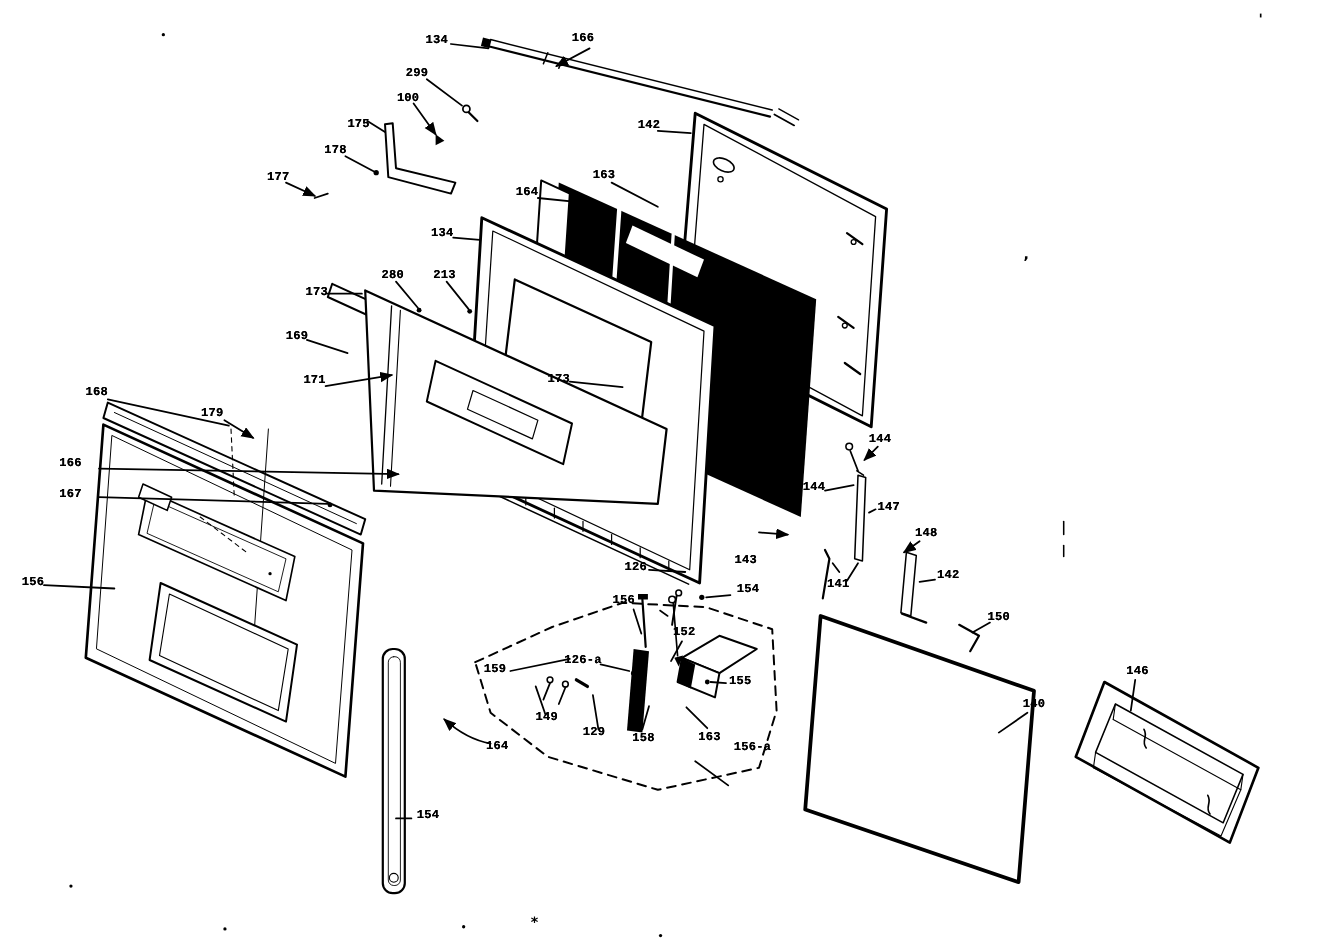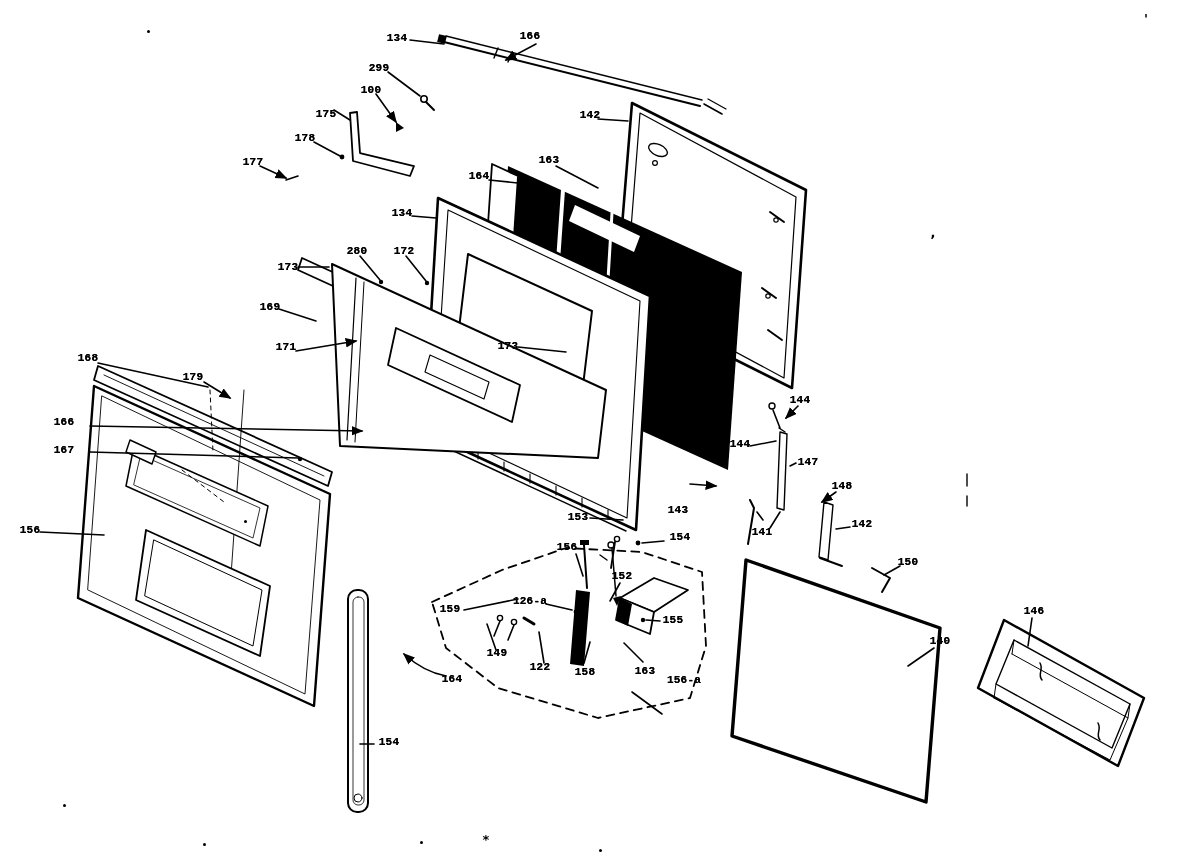--- a/index.html
+++ b/index.html
@@ -241,38 +241,38 @@
   <div class="callout" style="left:379px;top:68px">299</div>
   <div class="callout" style="left:371px;top:90px">100</div>
   <div class="callout" style="left:326px;top:114px">175</div>
   <div class="callout" style="left:305px;top:138px">178</div>
   <div class="callout" style="left:253px;top:162px">177</div>
   <div class="callout" style="left:590px;top:115px">142</div>
   <div class="callout" style="left:549px;top:160px">163</div>
   <div class="callout" style="left:479px;top:176px">164</div>
   <div class="callout" style="left:402px;top:213px">134</div>
   <div class="callout" style="left:357px;top:251px">280</div>
-  <div class="callout" style="left:404px;top:251px">172</div>
+  <div class="callout" style="left:404px;top:251px">213</div>
   <div class="callout" style="left:288px;top:267px">173</div>
   <div class="callout" style="left:270px;top:307px">169</div>
   <div class="callout" style="left:286px;top:347px">171</div>
   <div class="callout" style="left:508px;top:346px">173</div>
   <div class="callout" style="left:88px;top:358px">168</div>
   <div class="callout" style="left:193px;top:377px">179</div>
   <div class="callout" style="left:64px;top:422px">166</div>
   <div class="callout" style="left:64px;top:450px">167</div>
   <div class="callout" style="left:30px;top:530px">156</div>
-  <div class="callout" style="left:578px;top:517px">153</div>
+  <div class="callout" style="left:578px;top:517px">126</div>
   <div class="callout" style="left:680px;top:537px">154</div>
   <div class="callout" style="left:567px;top:547px">156</div>
   <div class="callout" style="left:622px;top:576px">152</div>
   <div class="callout" style="left:450px;top:609px">159</div>
   <div class="callout" style="left:530px;top:601px">126-a</div>
   <div class="callout" style="left:497px;top:653px">149</div>
-  <div class="callout" style="left:540px;top:667px">122</div>
+  <div class="callout" style="left:540px;top:667px">129</div>
   <div class="callout" style="left:585px;top:672px">158</div>
   <div class="callout" style="left:645px;top:671px">163</div>
   <div class="callout" style="left:673px;top:620px">155</div>
   <div class="callout" style="left:684px;top:680px">156-a</div>
   <div class="callout" style="left:452px;top:679px">164</div>
   <div class="callout" style="left:389px;top:742px">154</div>
   <div class="callout" style="left:800px;top:400px">144</div>
   <div class="callout" style="left:740px;top:444px">144</div>
   <div class="callout" style="left:808px;top:462px">147</div>
   <div class="callout" style="left:678px;top:510px">143</div>

